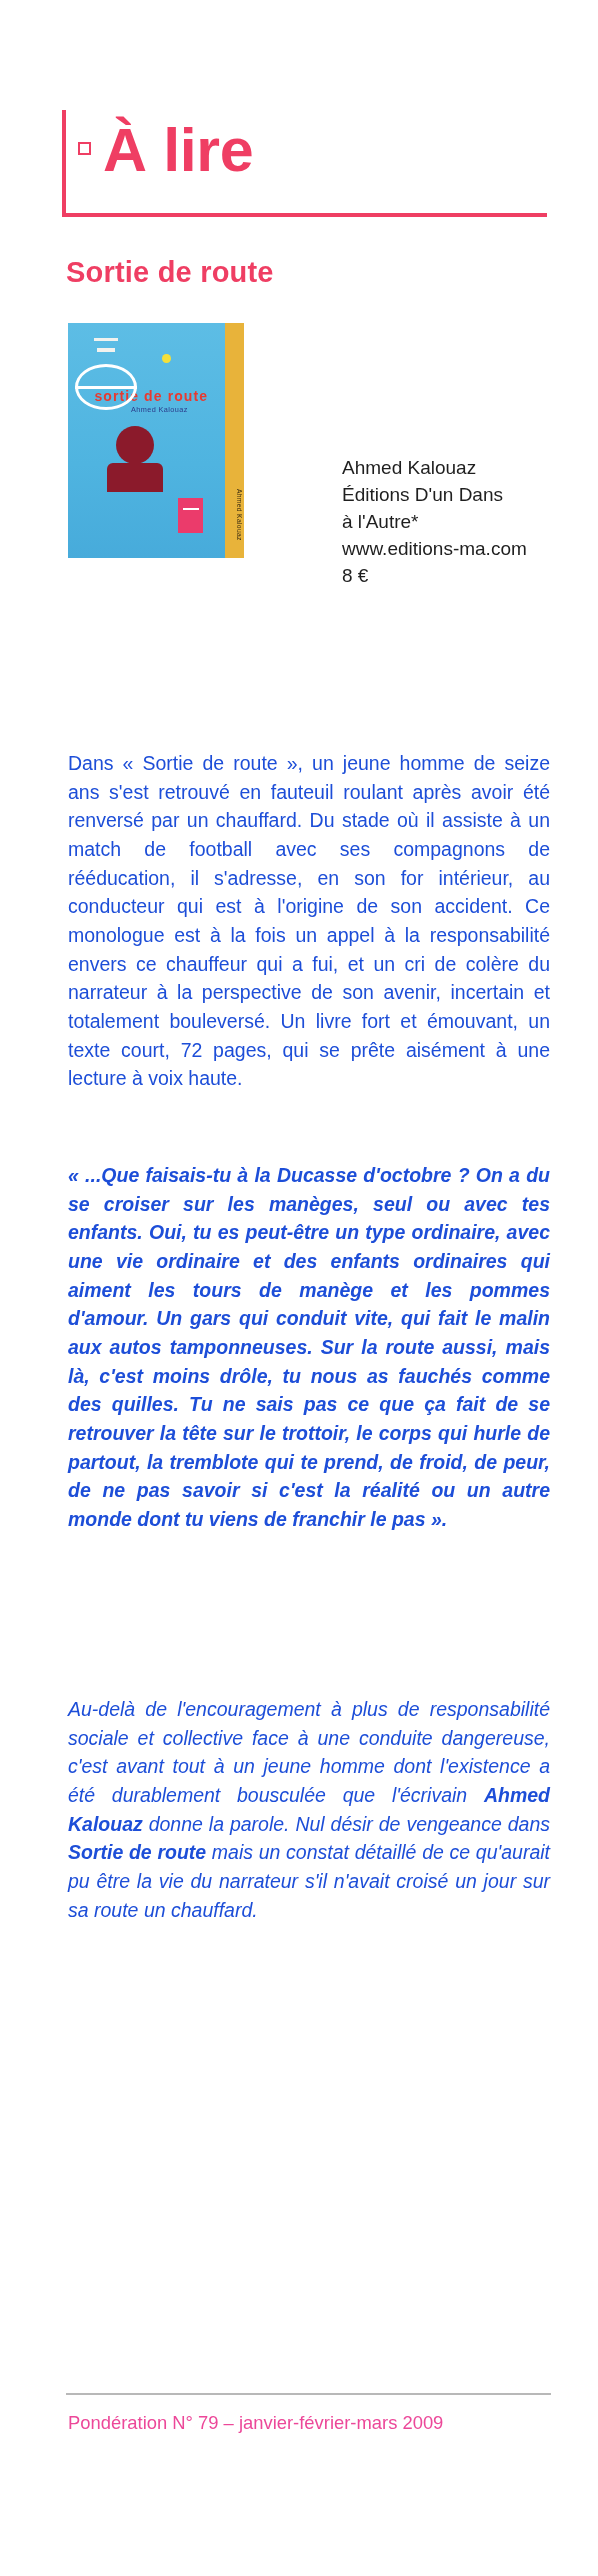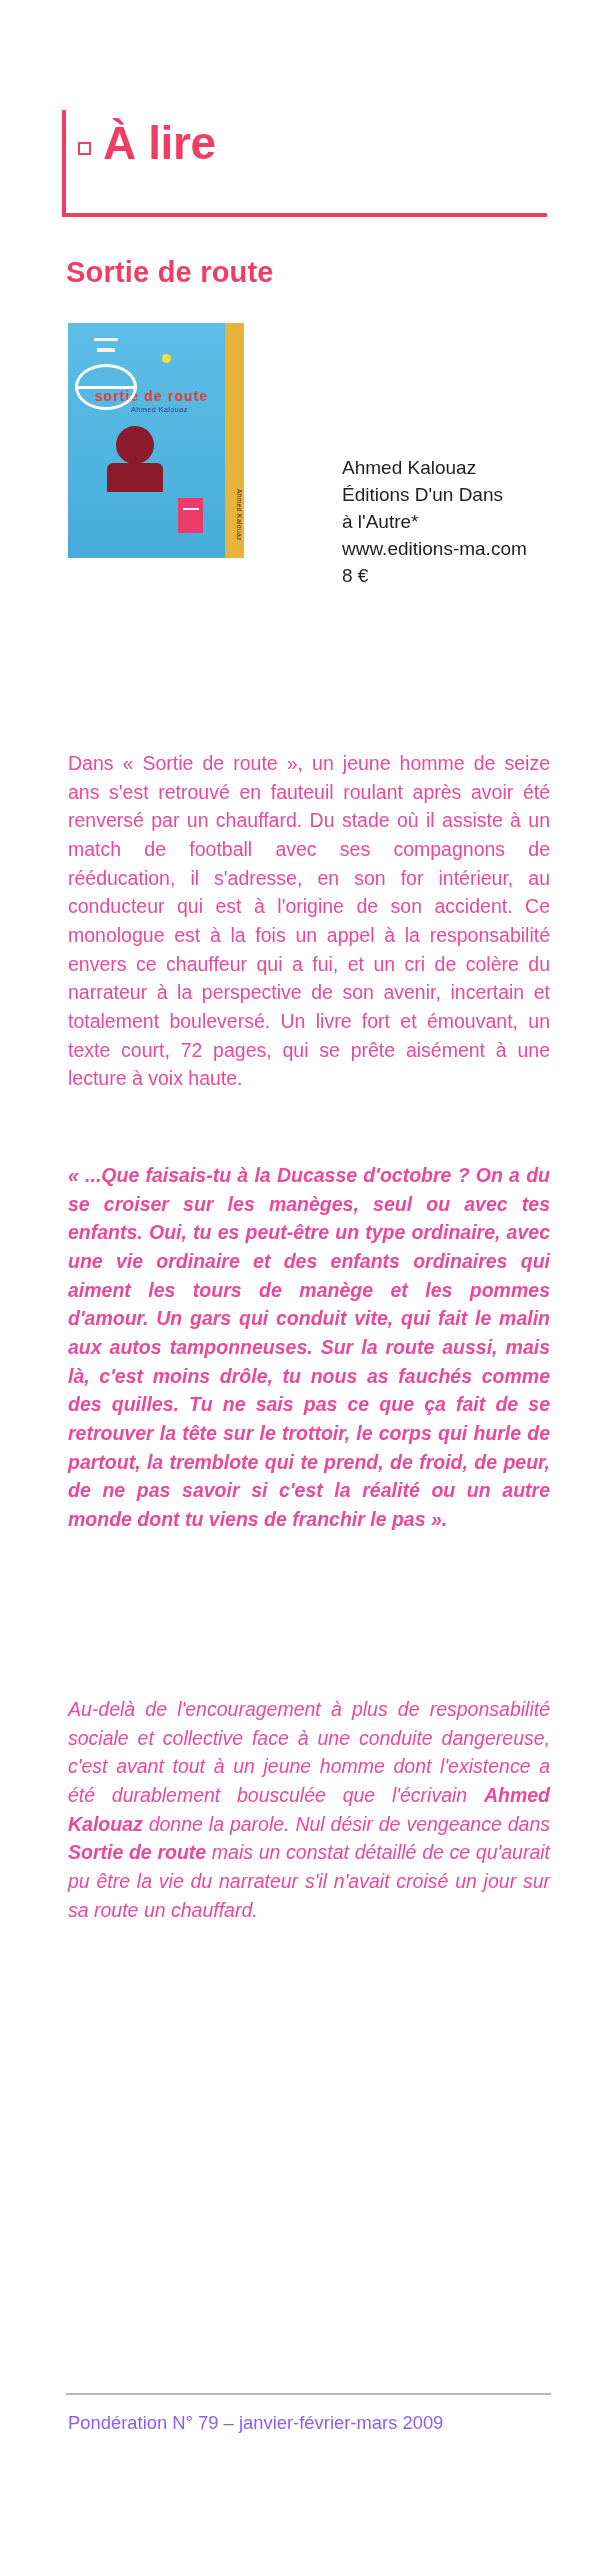--- a/index.html
+++ b/index.html
@@ -55,21 +55,21 @@
     top: 32px;
     width: 12.5px;
     height: 12.5px;
     border: 2.2px solid #ef3e63;
     box-sizing: border-box;
   }
   .header-title {
     position: absolute;
     left: 41px;
     top: 10.3px;
-    font-size: 46px;
+    font-size: 61px;
     font-weight: bold;
     color: #ef3e63;
     letter-spacing: -0.4px;
     line-height: 1;
   }
 
   
   .article-title {
     position: absolute;
     left: 66px;
@@ -228,21 +228,21 @@
   .book-meta div { white-space: nowrap; }
 
   
   .para {
     position: absolute;
     left: 68px;
     width: 482px;
     font-size: 19.5px;
     line-height: 1.47;
     text-align: justify;
-    color: #ec4899;
+    color: #1d4ed8;
   }
   .para.p1 { top: 749px; }
   .para.quote {
     top: 1161px;
     font-style: italic;
     font-weight: bold;
   }
   .para.p3 { top: 1695px; font-style: italic; }
   .para.note {
     top: 2057px;
@@ -258,21 +258,21 @@
     top: 2393px;
     width: 485px;
     height: 1.5px;
     background: #b8b8b8;
   }
   .footer-text {
     position: absolute;
     left: 68px;
     top: 2412px;
     font-size: 18.4px;
-    color: #8b5cf6;
+    color: #ec4899;
     white-space: nowrap;
   }
 </style>
 </head>
 <body>
 
 <div class="page">
 
   <div class="header">
     <div class="header-rule-left"></div>

